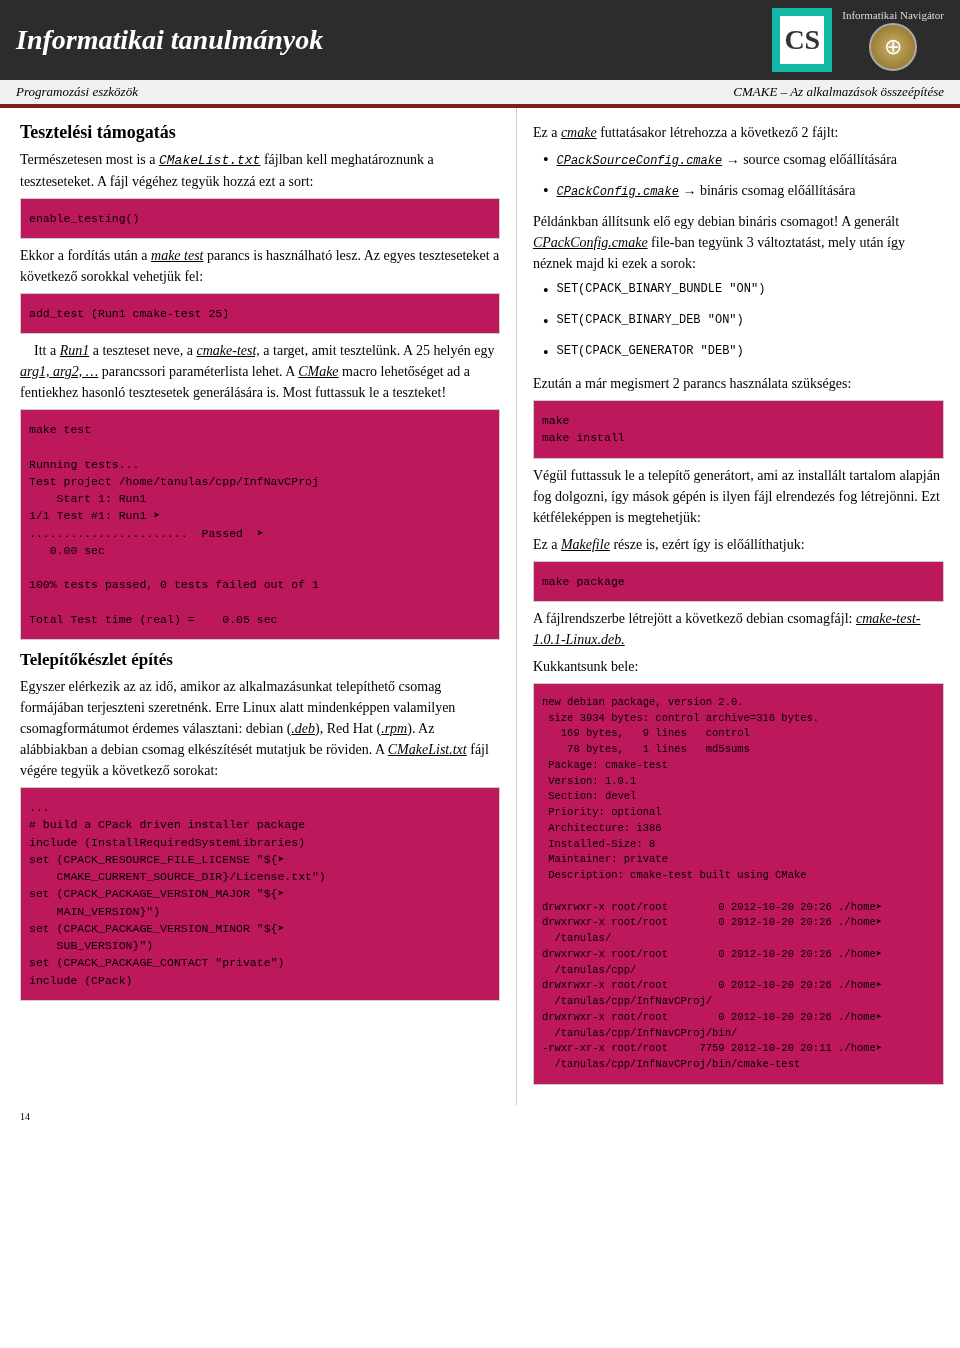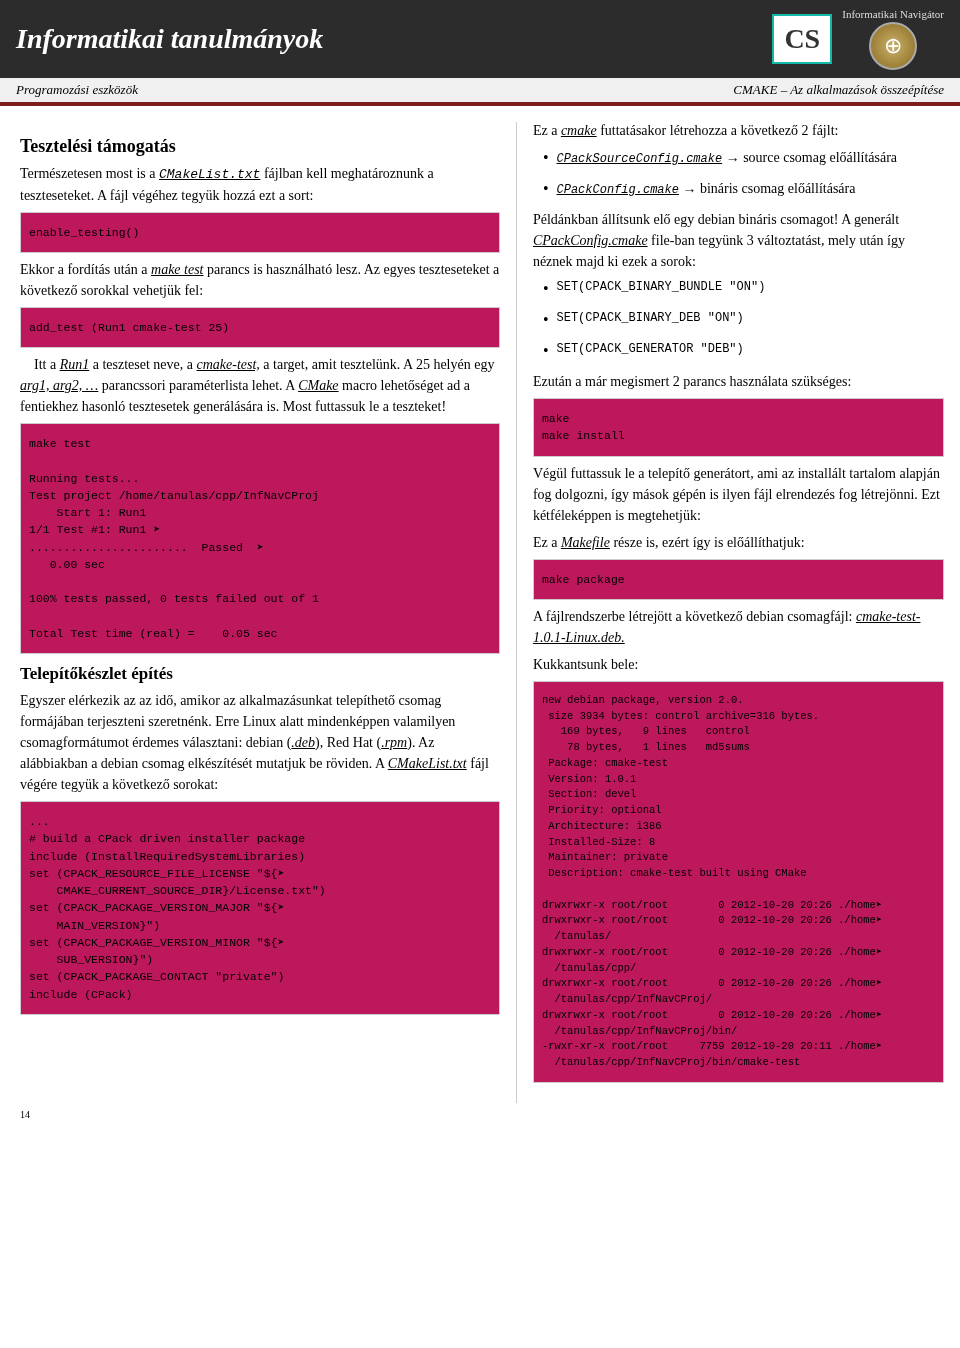--- a/index.html
+++ b/index.html
@@ -30,25 +30,25 @@
       display: flex;
       align-items: center;
       gap: 10px;
     }
     .cs-logo {
       background: #fff;
       color: #333;
       font-size: 28px;
       font-weight: bold;
       width: 60px;
-      height: 50px;
+      height: 64px;
       display: flex;
       align-items: center;
       justify-content: center;
-      border: 2px solid #14b8a6;
+      border: 8px solid #14b8a6;
     }
     .nav-logo {
       display: flex;
       flex-direction: column;
       align-items: center;
       gap: 2px;
     }
     .nav-logo-text {
       font-size: 11px;
       color: #ddd;
@@ -82,21 +82,20 @@
       display: flex;
       gap: 0;
       padding: 0;
     }
 
     
     .left-col {
       width: 560px;
       padding: 14px 16px 14px 20px;
       border-right: 1px solid #ccc;
-      margin-top: 16px;
     }
 
     
     .right-col {
       width: 480px;
       padding: 14px 16px 14px 16px;
     }
 
     .section-title {
       font-size: 18px;

